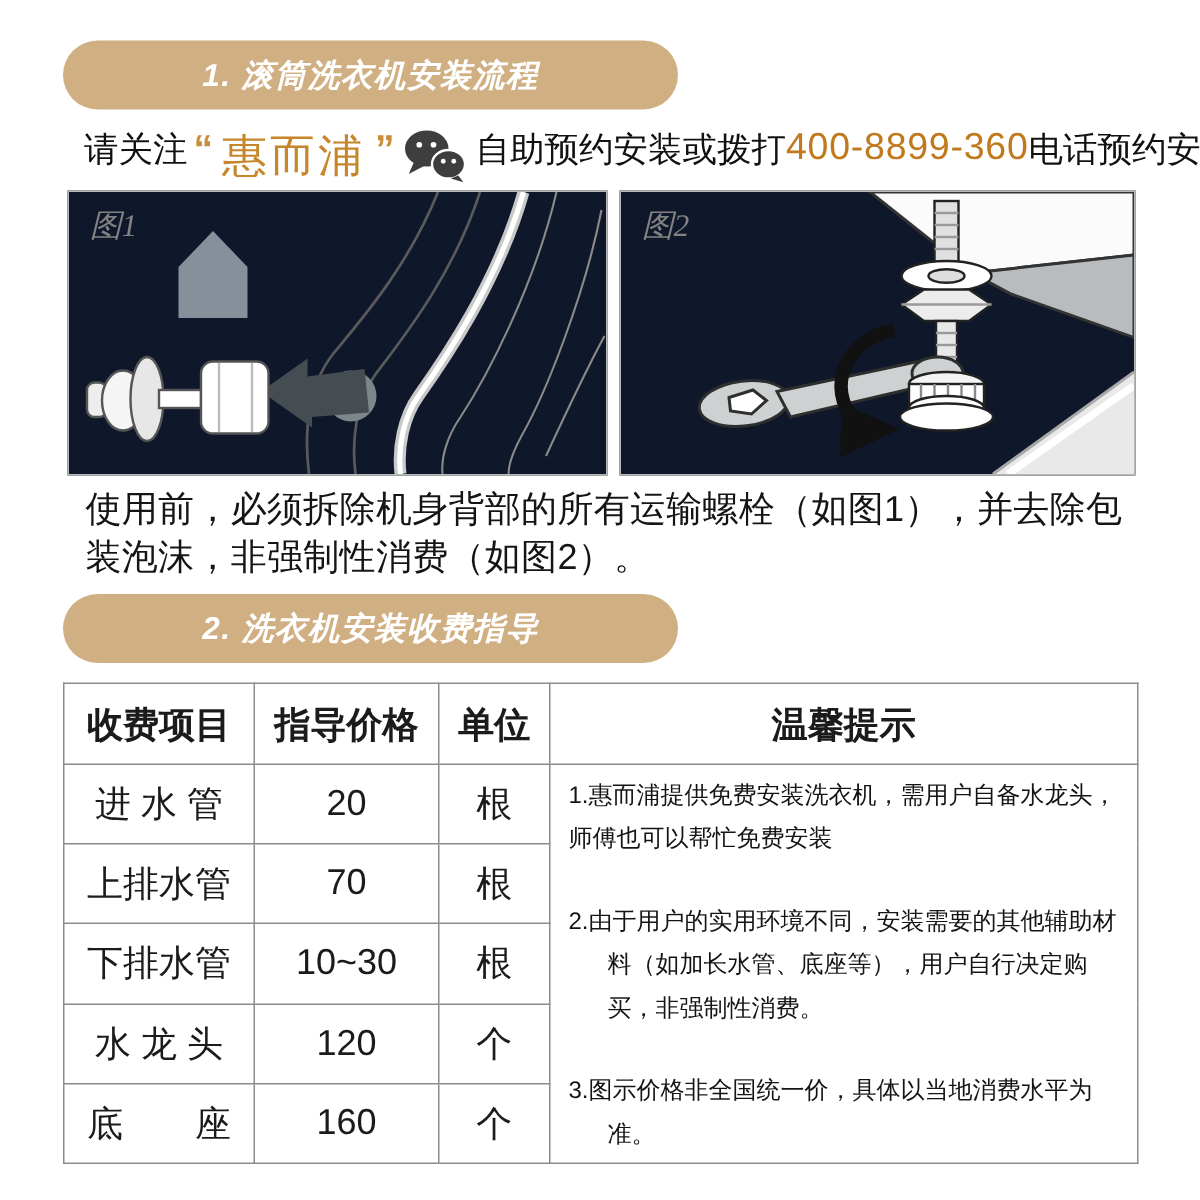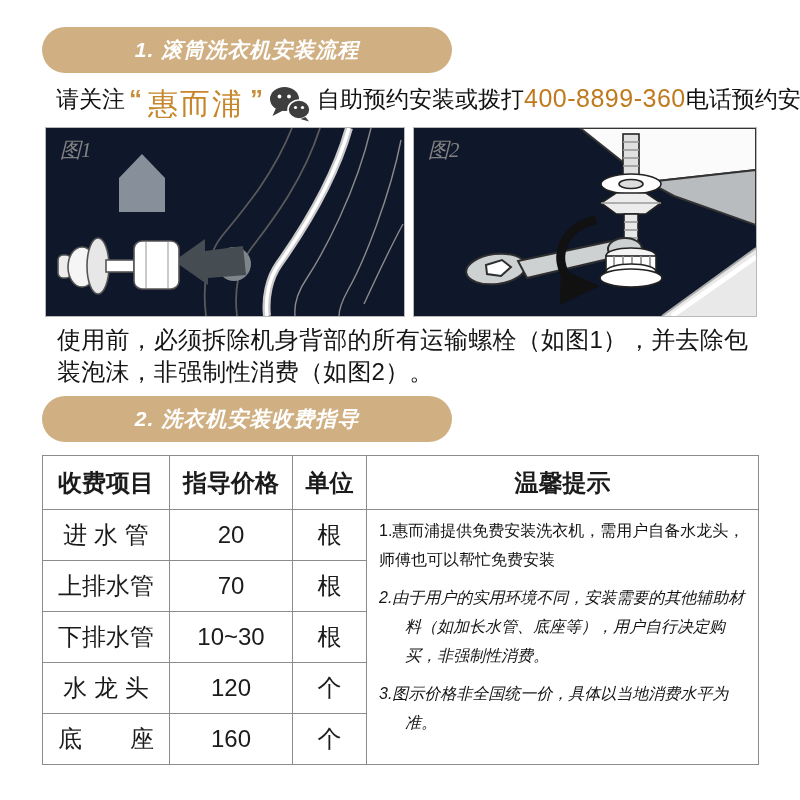--- a/index.html
+++ b/index.html
@@ -112,21 +112,21 @@
     vertical-align: top;
     padding: 6px 10px 4px 12px;
   }
   .tip {
     font-size: 16px;
     line-height: 29px;
     color: #141414;
     padding-left: 26px;
     text-indent: -26px;
   }
-  .tip + .tip { margin-top: 9px; font-style: italic; }
+  .tip + .tip { margin-top: 26px; }
   .tip.tip-flat { padding-left: 0; text-indent: 0; }
 </style>
 </head>
 <body>
 
 <div class="page">
 
   <div class="badge" id="badge1">
     <span>1. 滚筒洗衣机安装流程</span>
   </div>

